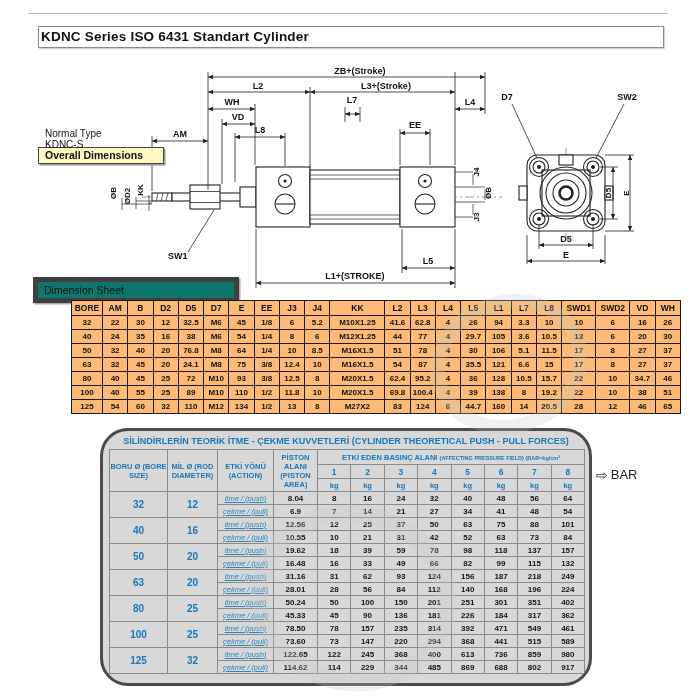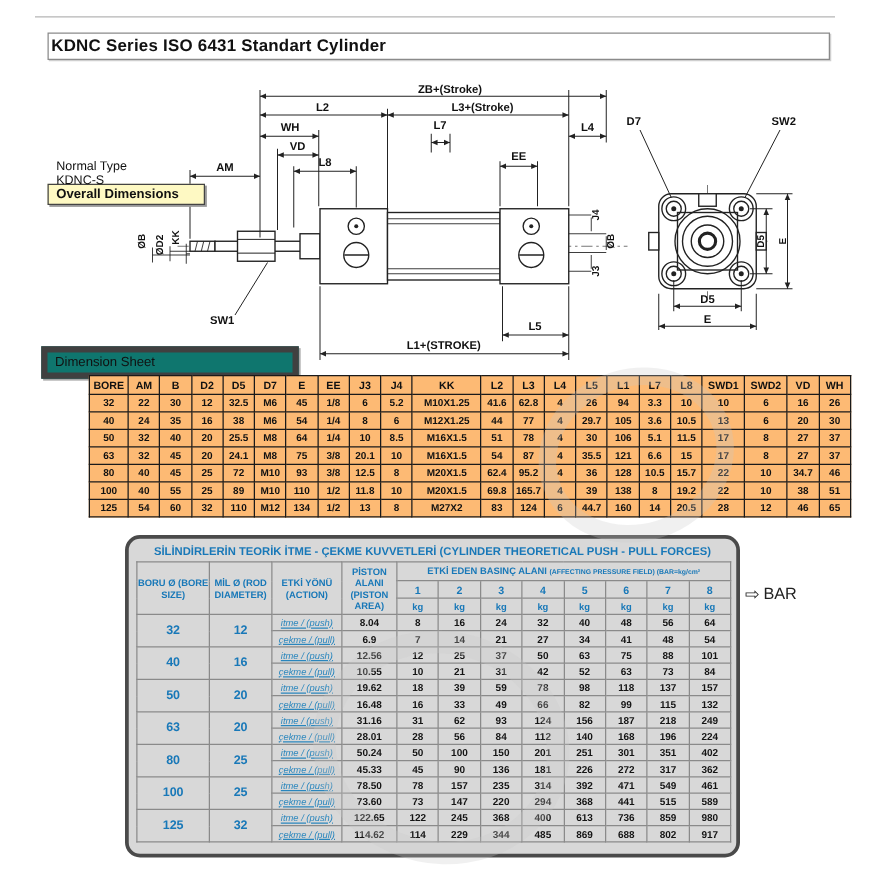--- a/index.html
+++ b/index.html
@@ -33,21 +33,21 @@
   table.dim-table th,table.dim-table td{
     border:1px solid #1a1a1a;text-align:center;vertical-align:middle;
     font-size:8px;font-weight:bold;padding:0;height:13px;white-space:nowrap;overflow:hidden;
   }
   table.dim-table th{height:14px;font-size:8.5px;}
   table.dim-table th:nth-child(1){width:30px;}
   table.dim-table th:nth-child(11){width:54px;}
   table.dim-table th:nth-child(19),table.dim-table th:nth-child(20){width:33px;}
   .force-wrap{
     position:absolute;left:100px;top:428px;width:492px;height:258px;box-sizing:border-box;
-    background:#d8d8d8;border:3px solid #4a4a4a;border-radius:12px;overflow:hidden;
+    background:#d8d8d8;border:3px solid #4a4a4a;border-radius:28px;overflow:hidden;
     padding:3px 6px 0 6px;
   }
   .force-title{color:#1878b8;font-weight:bold;font-size:9px;text-align:center;height:15px;line-height:15px;white-space:nowrap;}
   table.force-table{border-collapse:collapse;table-layout:fixed;width:476px;}
   table.force-table th,table.force-table td{
     border:1px solid #8a8a8a;text-align:center;vertical-align:middle;padding:0;overflow:hidden;
   }
   .fhead{color:#1878b8;font-weight:bold;font-size:7.5px;line-height:1.2;}
   .phead{height:14px;}
   .psub{font-size:5.5px;font-weight:bold;}
@@ -282,21 +282,21 @@
         <td>13</td>
         <td>6</td>
         <td>20</td>
         <td>30</td>
       </tr>
       <tr>
         <td>50</td>
         <td>32</td>
         <td>40</td>
         <td>20</td>
-        <td>25.5</td>
+        <td>76.8</td>
         <td>M8</td>
         <td>64</td>
         <td>1/4</td>
         <td>10</td>
         <td>8.5</td>
         <td>M16X1.5</td>
         <td>51</td>
         <td>78</td>
         <td>4</td>
         <td>30</td>
@@ -310,21 +310,21 @@
       </tr>
       <tr>
         <td>63</td>
         <td>32</td>
         <td>45</td>
         <td>20</td>
         <td>24.1</td>
         <td>M8</td>
         <td>75</td>
         <td>3/8</td>
-        <td>20.1</td>
+        <td>12.4</td>
         <td>10</td>
         <td>M16X1.5</td>
         <td>54</td>
         <td>87</td>
         <td>4</td>
         <td>35.5</td>
         <td>121</td>
         <td>6.6</td>
         <td>15</td>
         <td>17</td>
@@ -362,21 +362,21 @@
         <td>55</td>
         <td>25</td>
         <td>89</td>
         <td>M10</td>
         <td>110</td>
         <td>1/2</td>
         <td>11.8</td>
         <td>10</td>
         <td>M20X1.5</td>
         <td>69.8</td>
-        <td>165.7</td>
+        <td>100.4</td>
         <td>4</td>
         <td>39</td>
         <td>138</td>
         <td>8</td>
         <td>19.2</td>
         <td>22</td>
         <td>10</td>
         <td>38</td>
         <td>51</td>
       </tr>
@@ -576,21 +576,21 @@
           <td class="fval">402</td>
         </tr>
         <tr>
           <td class="faction">çekme / (pull)</td>
           <td class="farea">45.33</td>
           <td class="fval">45</td>
           <td class="fval">90</td>
           <td class="fval">136</td>
           <td class="fval">181</td>
           <td class="fval">226</td>
-          <td class="fval">272</td>
+          <td class="fval">184</td>
           <td class="fval">317</td>
           <td class="fval">362</td>
         </tr>
         <tr>
           <td class="fbore" rowspan="2">100</td>
           <td class="fbore" rowspan="2">25</td>
           <td class="faction">itme / (push)</td>
           <td class="farea">78.50</td>
           <td class="fval">78</td>
           <td class="fval">157</td>

